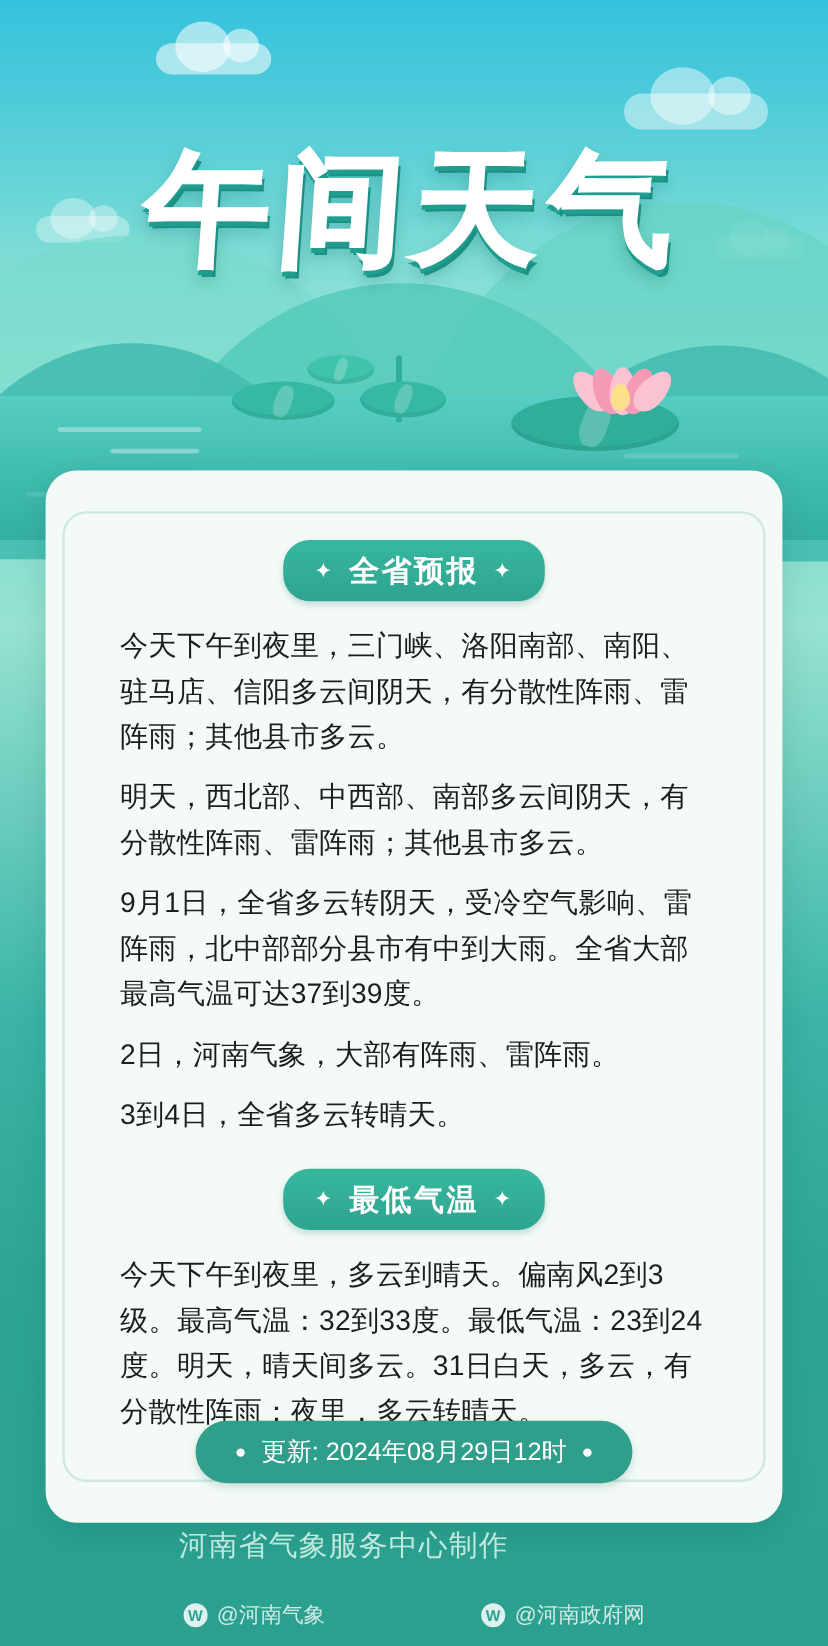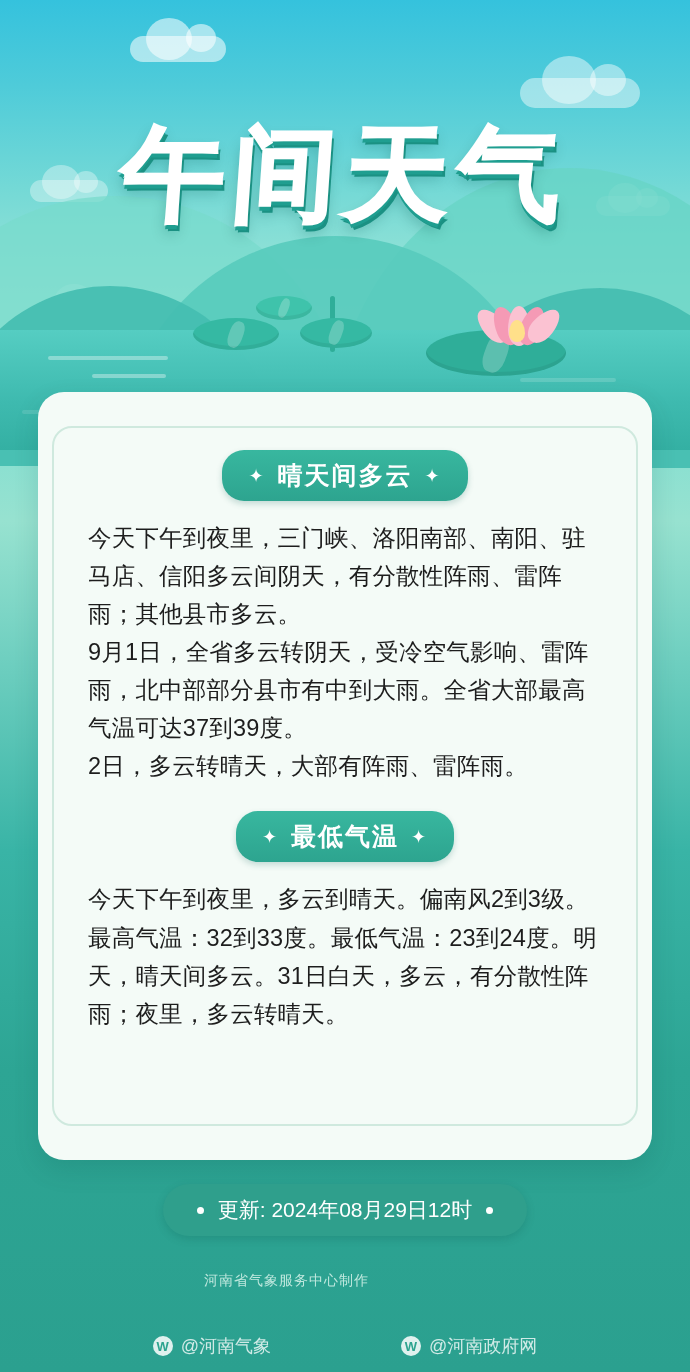--- a/index.html
+++ b/index.html
@@ -184,21 +184,21 @@
   }
   .section-title.second { margin-top: 26px; }
 
   .body-text {
     font-size: 23.5px;
     line-height: 1.62;
     color: #1d1d1d;
     padding: 0 22px;
     letter-spacing: 0.2px;
   }
-  .body-text p { margin: 0; }
+  .body-text p { margin: 12px; }
 
   
   .update {
     position: absolute;
     left: 0; top: 1184px;
     width: 690px;
     text-align: center;
     z-index: 6;
   }
   .update-pill {
@@ -218,21 +218,21 @@
     background: #ffffff;
     display: inline-block;
   }
 
   .maker {
     position: absolute;
     left: 0; top: 1272px;
     width: 573px;
     text-align: center;
     color: #bfe8de;
-    font-size: 14px;
+    font-size: 24px;
     letter-spacing: 1px;
     z-index: 6;
   }
 
   
   .footer {
     position: absolute;
     left: 0; bottom: 14px;
     width: 690px;
     display: flex;
@@ -304,28 +304,30 @@
 
   <div class="title-wrap">
     <div class="title">午间天气</div>
   </div>
 
   <div class="card">
     <div class="card-inner">
 
       <div class="section-title">
         <span class="spark">✦</span>
-        <span>晴天间多云</span>
+        <span>全省预报</span>
         <span class="spark">✦</span>
       </div>
 
       <div class="body-text">
         <p>今天下午到夜里，三门峡、洛阳南部、南阳、驻马店、信阳多云间阴天，有分散性阵雨、雷阵雨；其他县市多云。</p>
+        <p>明天，西北部、中西部、南部多云间阴天，有分散性阵雨、雷阵雨；其他县市多云。</p>
         <p>9月1日，全省多云转阴天，受冷空气影响、雷阵雨，北中部部分县市有中到大雨。全省大部最高气温可达37到39度。</p>
-        <p>2日，多云转晴天，大部有阵雨、雷阵雨。</p>
+        <p>2日，河南气象，大部有阵雨、雷阵雨。</p>
+        <p>3到4日，全省多云转晴天。</p>
       </div>
 
       <div class="section-title second">
         <span class="spark">✦</span>
         <span>最低气温</span>
         <span class="spark">✦</span>
       </div>
 
       <div class="body-text">
         <p>今天下午到夜里，多云到晴天。偏南风2到3级。最高气温：32到33度。最低气温：23到24度。明天，晴天间多云。31日白天，多云，有分散性阵雨；夜里，多云转晴天。</p>

